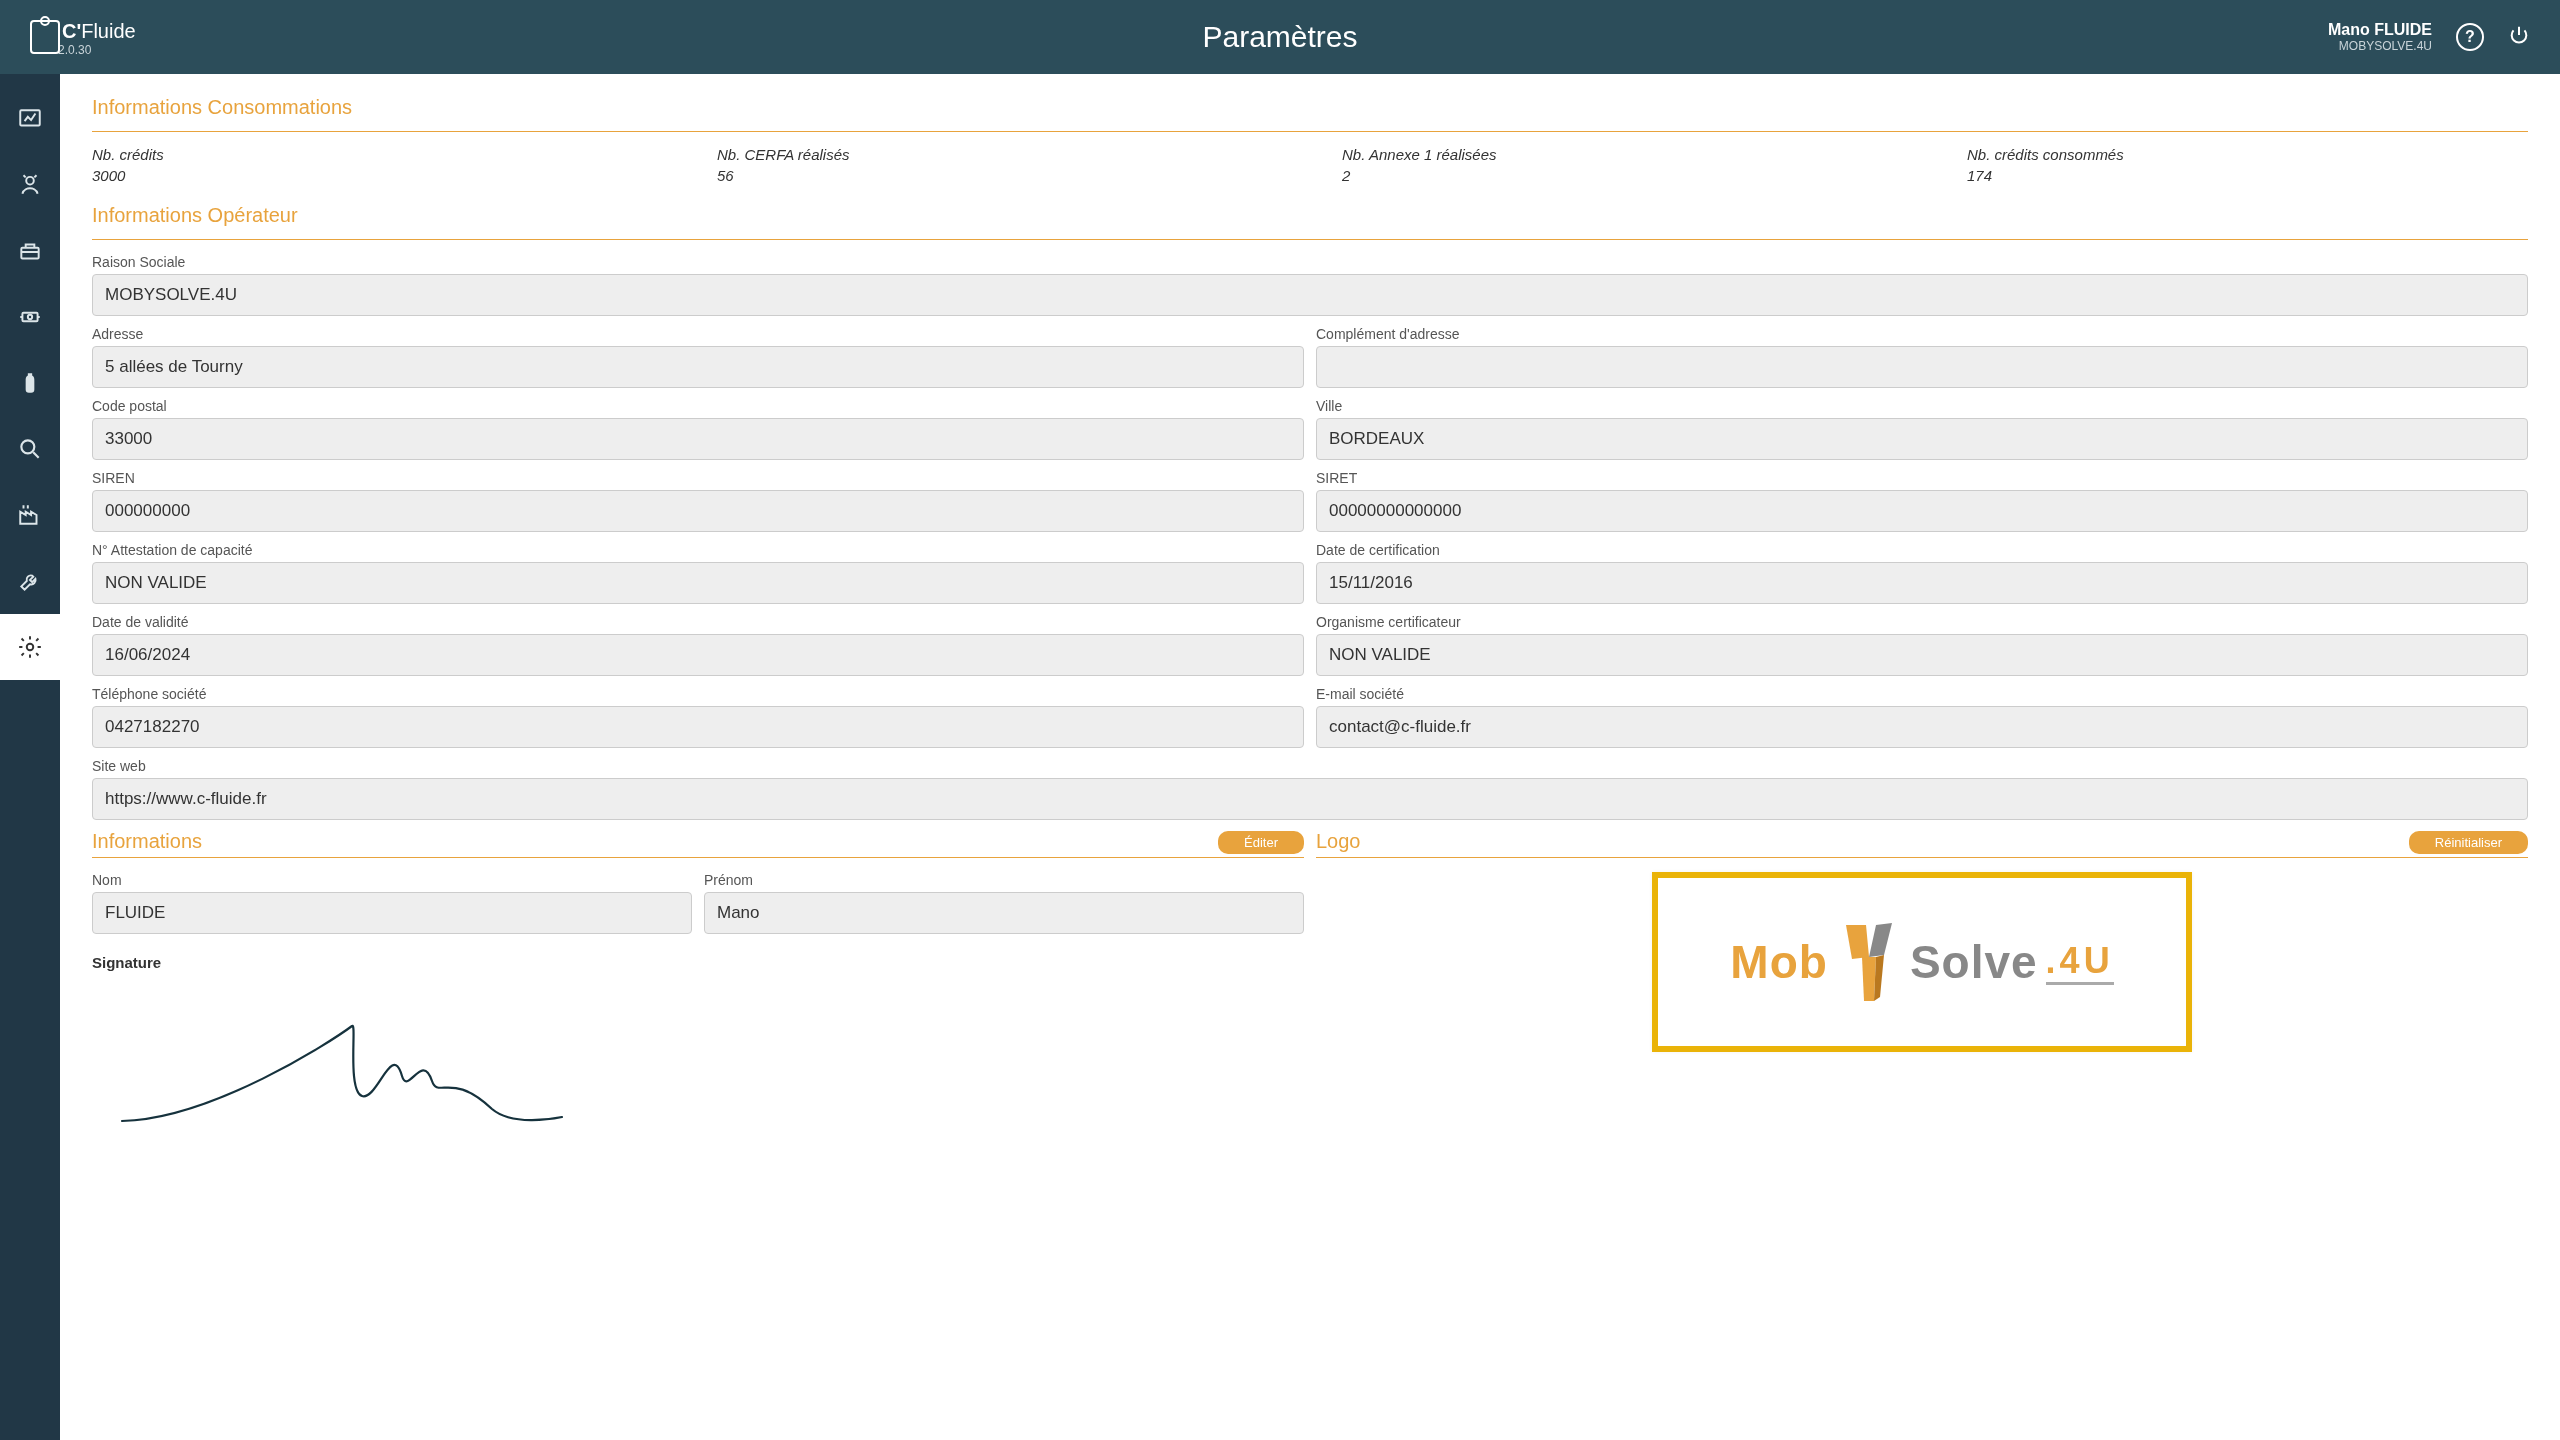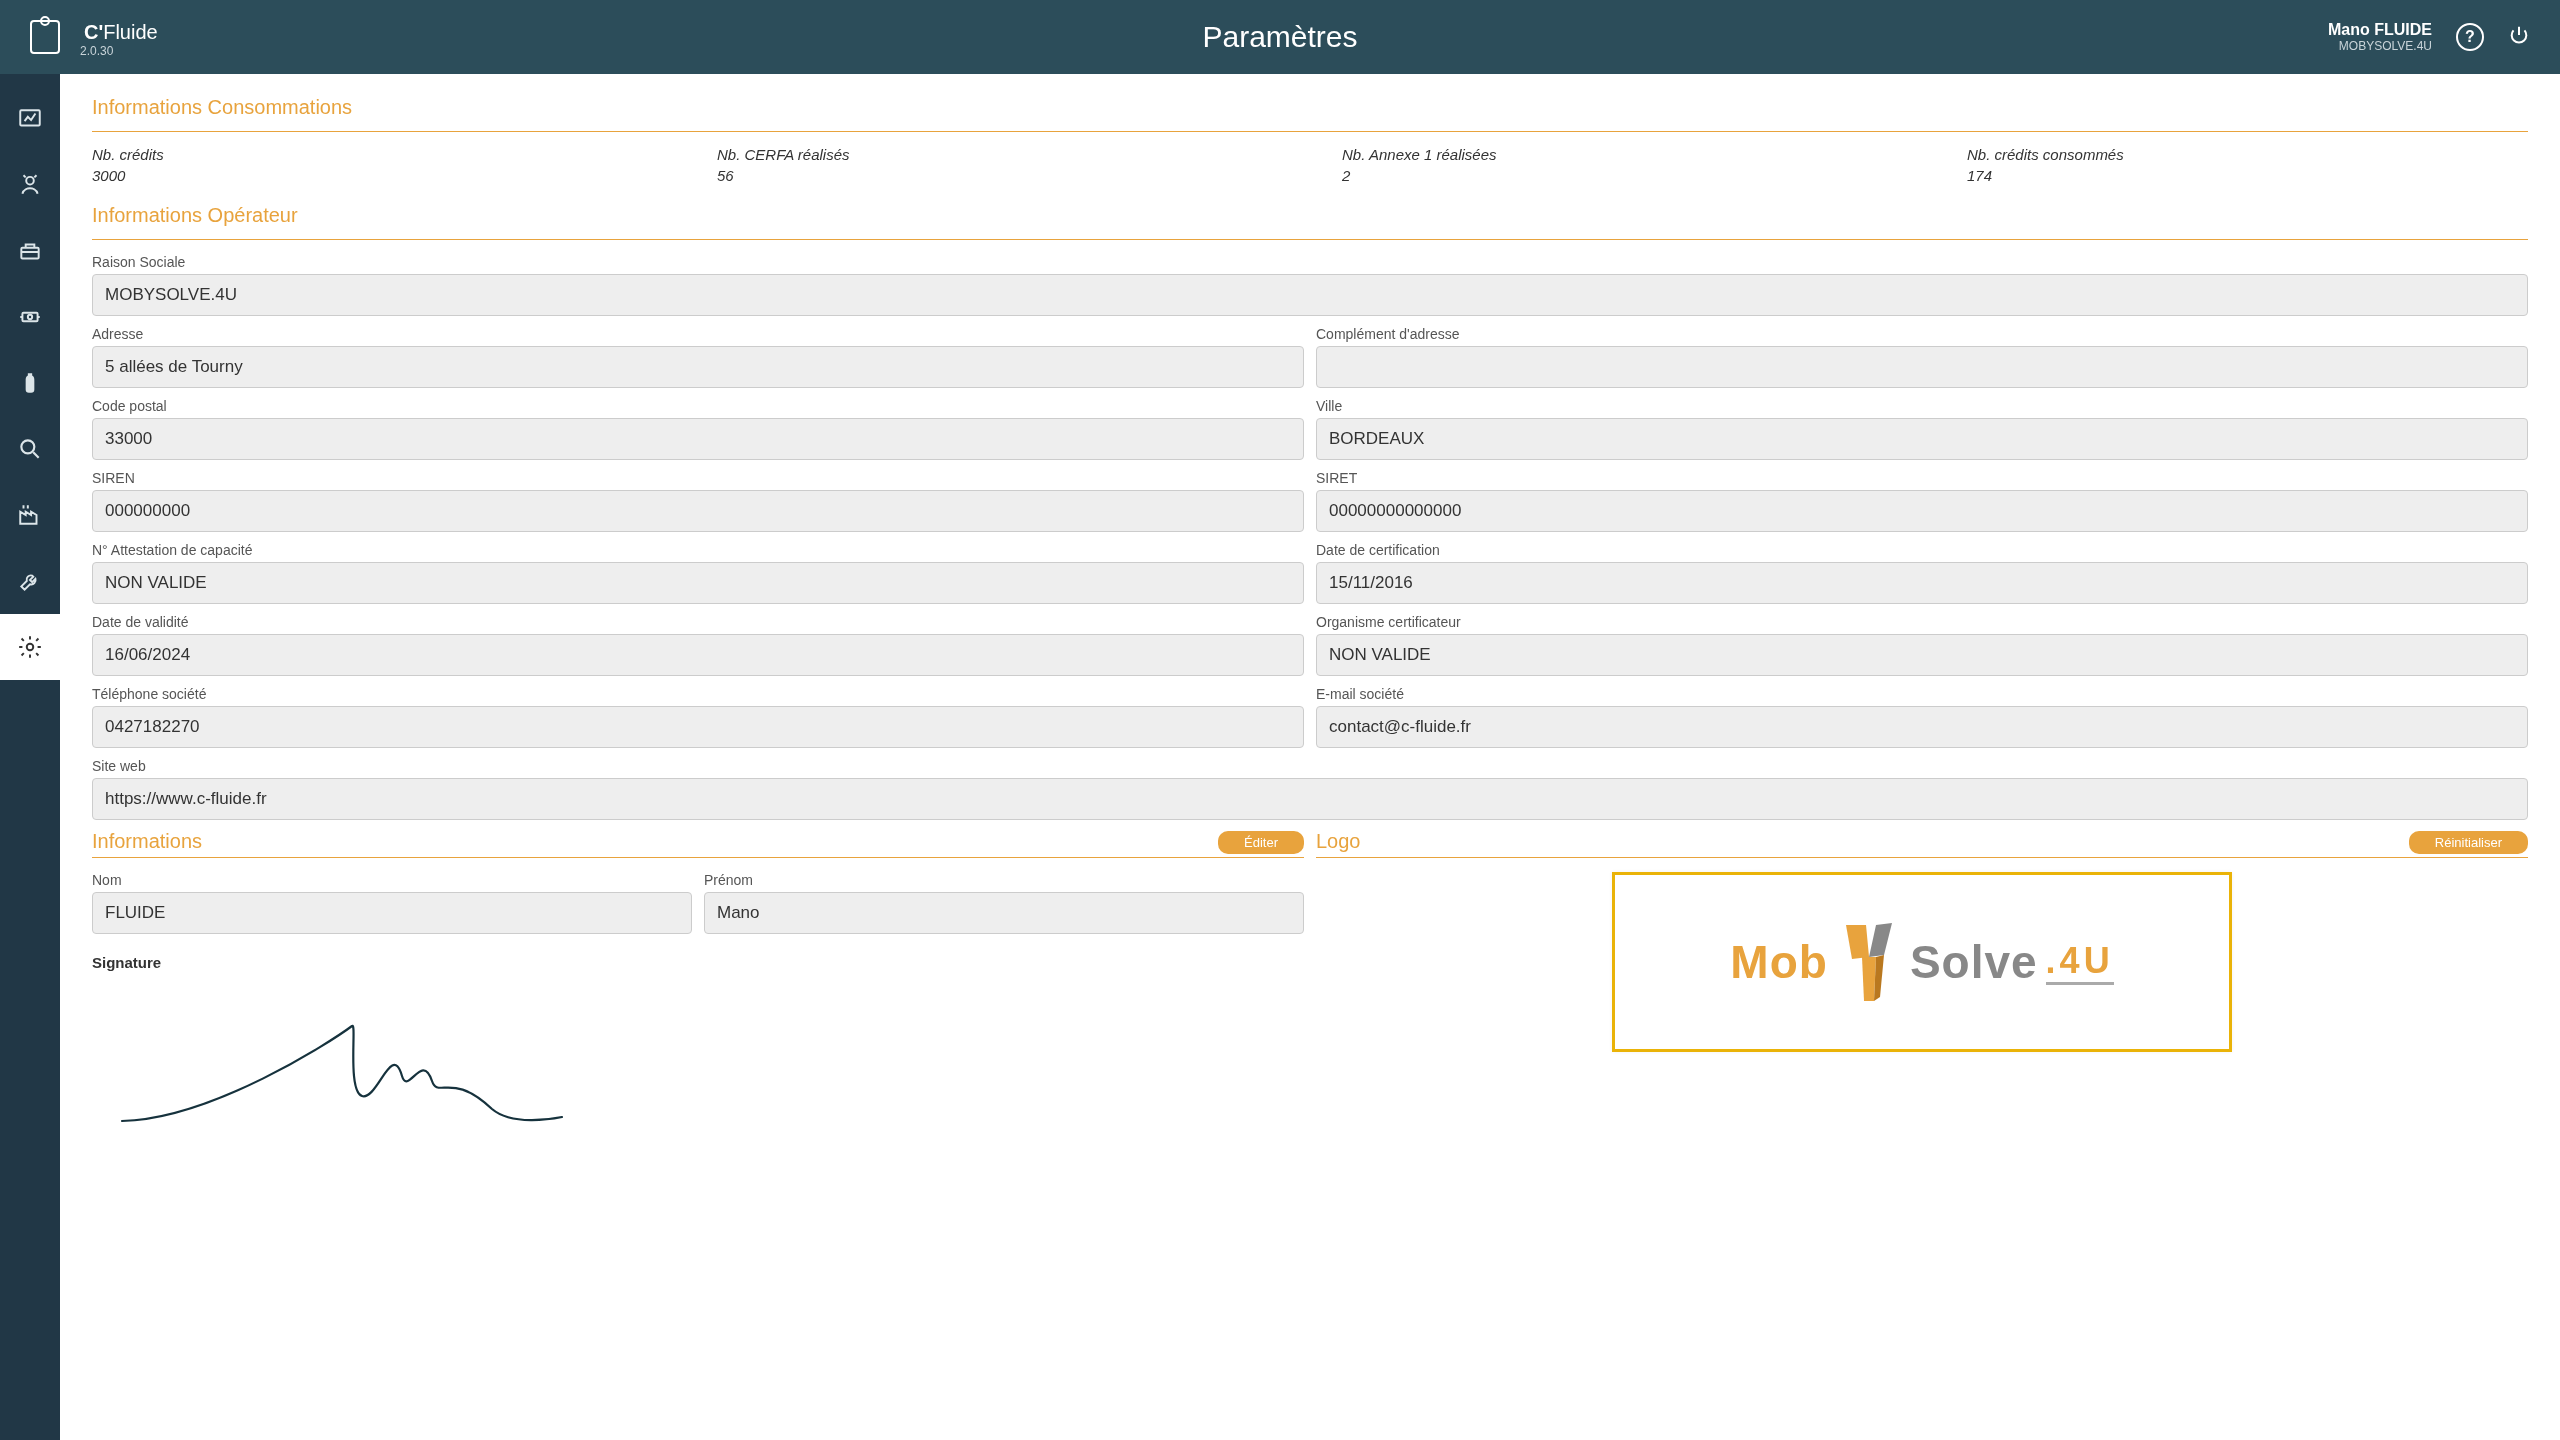--- a/index.html
+++ b/index.html
@@ -15,21 +15,21 @@
   * { box-sizing: border-box; margin: 0; padding: 0; font-family: -apple-system, BlinkMacSystemFont, "Segoe UI", Arial, sans-serif; }
   html, body { height: 100%; width: 100%; }
   body { display: flex; flex-direction: column; background: #fff; color: var(--text-dark); }
 
   
   .header {
     display: flex; align-items: center; justify-content: space-between;
     background: var(--header-bg); color: #fff; height: 74px; padding: 0 30px;
     position: relative;
   }
-  .logo { display: flex; align-items: center; gap: 24px; }
+  .logo { display: flex; gap: 2px; }
   .logo-mark {
     width: 30px; height: 34px; border: 2px solid #fff; border-radius: 4px;
     display: flex; align-items: center; justify-content: center; position: relative;
   }
   .logo-mark::before { content: ""; width: 6px; height: 6px; border: 2px solid #fff; border-radius: 50%; position: absolute; top: -6px; }
   .logo-text { font-size: 20px; font-weight: 300; }
   .logo-text b { font-weight: 600; }
   .logo-version { font-size: 12px; color: #c9d4d9; align-self: flex-end; margin-left: -4px; margin-bottom: -4px; }
   .header-title {
     position: absolute; left: 50%; transform: translateX(-50%);
@@ -81,22 +81,22 @@
     border-radius: 4px; padding: 10px 12px; font-size: 17px; color: #333;
   }
 
   .two-col { display: grid; grid-template-columns: 1fr 1fr; gap: 12px; }
   .resp-logo { display: grid; grid-template-columns: 1fr 1fr; gap: 12px; margin-top: 10px; }
 
   .signature-label { font-weight: 700; font-size: 15px; margin-top: 10px; }
   .signature-area { margin-top: 10px; }
 
   .logo-box {
-    margin-top: 14px; width: 620px; max-width: 100%; height: 180px;
-    border: 3px solid #eab308; box-shadow: 0 0 4px rgba(0,0,0,0.05);
+    margin-top: 14px; width: 540px; max-width: 100%; height: 180px;
+    border: 6px solid #eab308; box-shadow: 0 0 4px rgba(0,0,0,0.05);
     display: flex; align-items: center; justify-content: center;
     margin-left: auto; margin-right: auto;
   }
   .mob-logo { display: flex; align-items: center; gap: 8px; }
   .mob-text { font-size: 46px; font-weight: 800; letter-spacing: 1px; }
   .mob-mob { color: var(--accent-orange); }
   .mob-solve { color: #888; }
   .mob-4u { color: var(--accent-orange); font-size: 36px; font-weight: 700; letter-spacing: 4px; border-bottom: 3px solid #aaa; padding-bottom: 0;}
 
   

